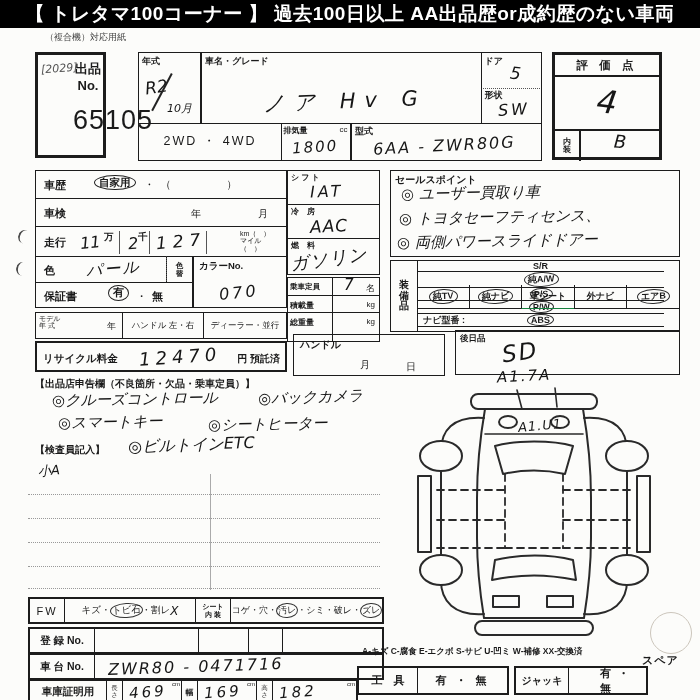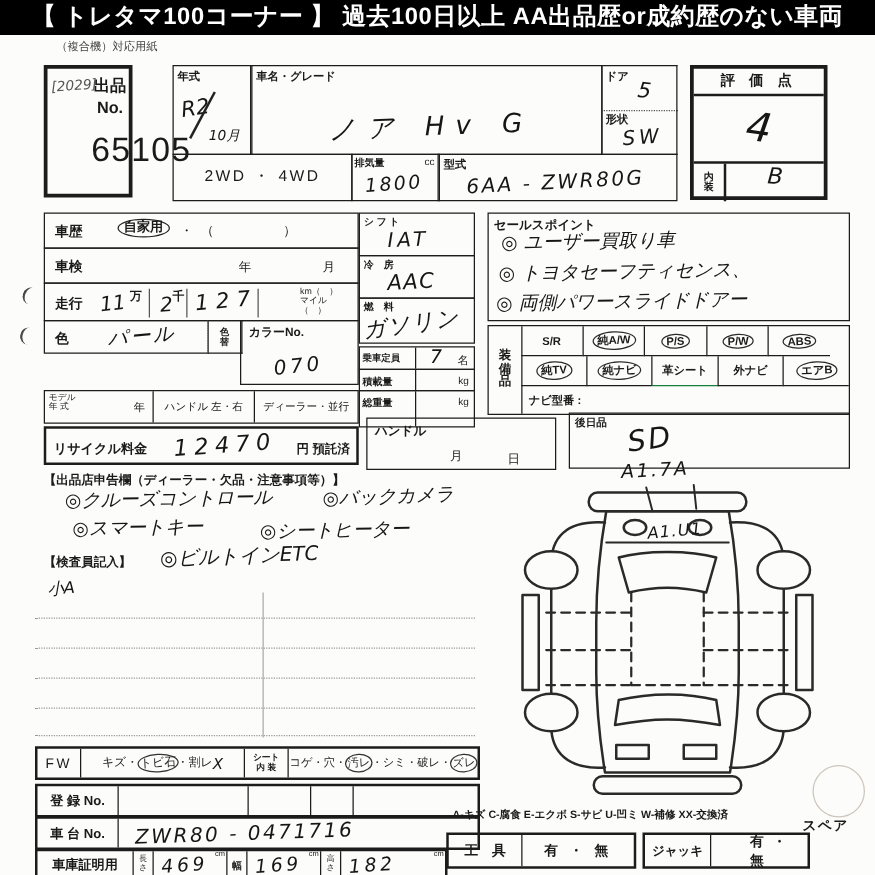--- a/index.html
+++ b/index.html
@@ -110,20 +110,26 @@
     <span class="hw abs" style="left:50px;top:2px;font-size:16px;letter-spacing:2px;transform:rotate(-5deg);">パール</span>
   </div>
   <div class="bx" style="left:165.5px;top:256px;width:28px;height:27px;border-left:1.2px dotted #555;display:flex;flex-direction:column;justify-content:center;">
     <span class="stk lbl" style="font-size:7.5px;">色</span>
     <span class="stk lbl" style="font-size:7.5px;">替</span>
   </div>
   <div class="bx" style="left:192px;top:256px;width:95px;height:52px;">
     <span class="lbl abs" style="left:6px;top:3px;font-size:9.5px;">カラーNo.</span>
     <span class="hw abs" style="left:26px;top:26px;font-size:16px;letter-spacing:3px;transform:rotate(-6deg);">070</span>
   </div>
+  <div class="bx" style="left:35px;top:282px;width:158.5px;height:26px;">
+    <span class="lbl abs" style="left:8px;top:6px;font-size:11px;">保証書</span>
+    <span class="circ abs" style="left:72px;top:2px;font-size:11px;font-weight:bold;">有</span>
+    <span class="abs" style="left:100px;top:6px;font-size:11px;">・</span>
+    <span class="lbl abs" style="left:116px;top:6px;font-size:11px;">無</span>
+  </div>
 
   <div class="bx" style="left:287px;top:170px;width:93px;height:35px;">
     <span class="lbl abs" style="left:3px;top:1px;font-size:8px;letter-spacing:2px;">シフト</span>
     <span class="hw abs" style="left:22px;top:11px;font-size:16px;letter-spacing:3px;transform:rotate(-2deg);">IAT</span>
   </div>
   <div class="bx" style="left:287px;top:204px;width:93px;height:35px;">
     <span class="lbl abs" style="left:3px;top:1px;font-size:8px;">冷　房</span>
     <span class="hw abs" style="left:22px;top:11px;font-size:17px;letter-spacing:1px;transform:rotate(-3deg);">AAC</span>
   </div>
   <div class="bx" style="left:287px;top:238px;width:93px;height:37px;overflow:visible;">
@@ -153,21 +159,21 @@
     <span class="hw abs" style="left:8px;top:37px;font-size:15px;transform:rotate(-1deg);white-space:nowrap;">◎ トヨタセーフティセンス、</span>
     <span class="hw abs" style="left:6px;top:61px;font-size:15px;transform:rotate(-1deg);white-space:nowrap;">◎ 両側パワースライドドアー</span>
   </div>
 
   <div class="bx" style="left:390px;top:260px;width:290px;height:72px;">
     <div class="abs" style="left:0;top:0;width:26px;height:100%;border-right:1.5px solid #1c1c1c;display:flex;flex-direction:column;justify-content:center;">
       <span class="stk lbl" style="font-size:10px;">装</span>
       <span class="stk lbl" style="font-size:10px;">備</span>
       <span class="stk lbl" style="font-size:10px;">品</span>
     </div>
-    <div class="abs flex" style="left:26px;top:0;right:15px;height:24px;">
+    <div class="abs flex" style="left:26px;top:0;right:15px;height:24px;flex-direction:column;">
       <div style="flex:1;border-bottom:1px solid #1c1c1c;display:flex;align-items:center;justify-content:center;font-size:9px;font-weight:bold;">
           <span>S/R</span>
         </div>
       <div style="flex:1;border-left:1px solid #1c1c1c;border-bottom:1px solid #1c1c1c;display:flex;align-items:center;justify-content:center;font-size:9px;font-weight:bold;">
           <span class="ec">純A/W</span>
         </div>
       <div style="flex:1;border-left:1px solid #1c1c1c;border-bottom:1px solid #1c1c1c;display:flex;align-items:center;justify-content:center;font-size:9px;font-weight:bold;">
           <span class="ec">P/S</span>
         </div>
       <div style="flex:1;border-left:1px solid #1c1c1c;border-bottom:1px solid #1c1c1c;display:flex;align-items:center;justify-content:center;font-size:9px;font-weight:bold;">
@@ -221,21 +227,21 @@
   <div class="bx" style="left:293px;top:334px;width:152px;height:42px;">
     <span class="lbl abs" style="left:6px;top:3px;font-size:10px;">ハンドル</span>
     <span class="abs" style="left:66px;top:23px;font-size:10px;">月</span>
     <span class="abs" style="left:112px;top:25px;font-size:10px;">日</span>
   </div>
   <div class="bx" style="left:455px;top:330px;width:225px;height:45px;">
     <span class="lbl abs" style="left:4px;top:2px;font-size:8.5px;">後日品</span>
     <span class="hw abs" style="left:46px;top:8px;font-size:23px;letter-spacing:2px;transform:rotate(-8deg);">SD</span>
   </div>
 
-  <span class="lbl abs" style="left:35px;top:377px;font-size:10px;">【出品店申告欄（ディーラー・欠品・注意事項等）】</span>
+  <span class="lbl abs" style="left:35px;top:377px;font-size:10px;">【出品店申告欄（不良箇所・欠品・乗車定員）】</span>
   <span class="hw abs" style="left:52px;top:390px;font-size:15px;transform:rotate(-1deg);white-space:nowrap;">◎クルーズコントロール</span>
   <span class="hw abs" style="left:258px;top:388px;font-size:15px;transform:rotate(-2deg);white-space:nowrap;">◎バックカメラ</span>
   <span class="hw abs" style="left:58px;top:413px;font-size:15px;transform:rotate(-1deg);white-space:nowrap;">◎スマートキー</span>
   <span class="hw abs" style="left:208px;top:415px;font-size:15px;transform:rotate(-1deg);white-space:nowrap;">◎シートヒーター</span>
   <span class="lbl abs" style="left:35px;top:443px;font-size:10px;">【検査員記入】</span>
   <span class="hw abs" style="left:128px;top:435px;font-size:16px;transform:rotate(-2deg);white-space:nowrap;">◎ビルトインETC</span>
 
   <div class="abs" style="left:28px;top:458px;width:352px;height:136px;">
     <span class="hw abs" style="left:10px;top:4px;font-size:13px;transform:rotate(-4deg);">小A</span>
     <div class="abs dot" style="left:0;top:36px;width:100%;"></div>

